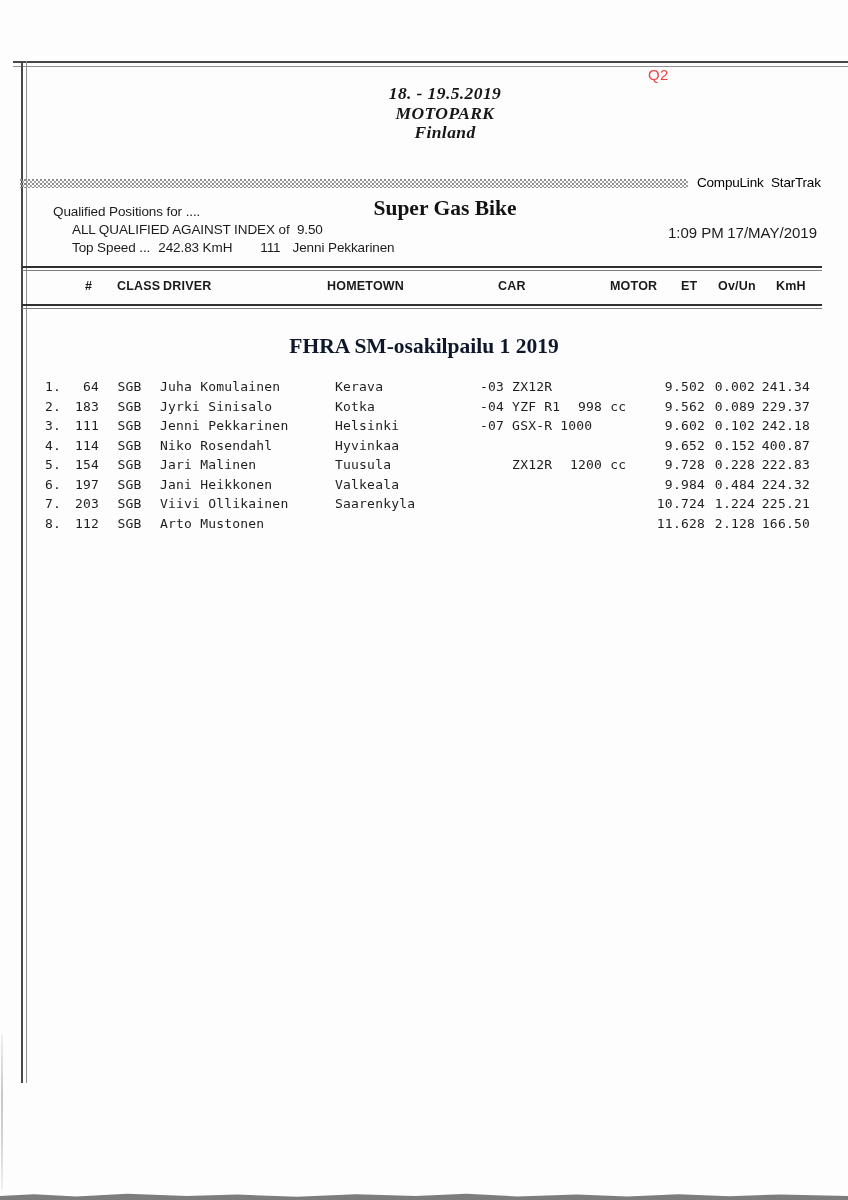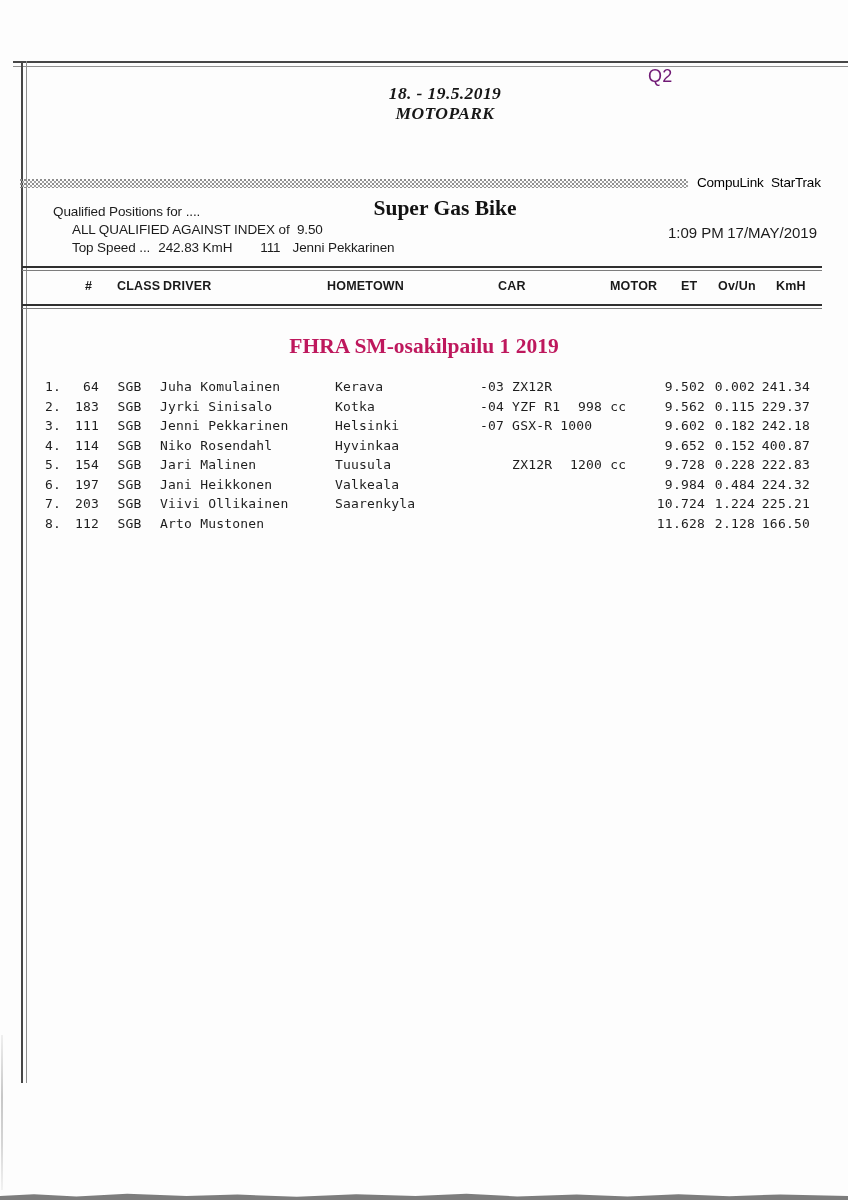--- a/index.html
+++ b/index.html
@@ -9,21 +9,21 @@
     font-family:"Liberation Sans",sans-serif;
   }
   .abs{position:absolute;}
 
   
   .frame-top{left:13px;top:61px;width:835px;height:3px;
     border-top:2px solid #474747;border-bottom:1px solid #909090;}
   .frame-left{left:21px;top:61px;width:3px;height:1022px;
     border-left:2px solid #474747;border-right:1px solid #909090;}
 
-  .page-code{left:648px;top:66px;font-size:18px;letter-spacing:.3px;color:#701a75;}
+  .page-code{left:648px;top:66px;font-size:15px;letter-spacing:.3px;color:#ef4444;}
 
   
   .event-header{left:42px;top:84px;width:806px;text-align:center;
     font-family:"Liberation Serif",serif;font-style:italic;font-weight:600;
     font-size:17.5px;line-height:19.5px;color:#171717;letter-spacing:.4px;}
 
   
   .dotted-separator{left:20px;top:179px;width:668px;height:9px;
     background-image:
       radial-gradient(circle at 1px 1px,#8d8d8d 1px,transparent 1.2px),
@@ -44,21 +44,21 @@
 
   
   .rule{left:22px;width:800px;height:2px;
     border-top:2px solid #303030;border-bottom:1px solid #7d7d7d;}
   .rule-top{top:266px;}
   .rule-bottom{top:304px;}
   .col-head{top:279px;font-size:12.5px;font-weight:600;letter-spacing:.2px;color:#1a1a1a;}
 
   
   .section-title{left:0;top:334px;width:848px;text-align:center;
-    font-family:"Liberation Serif",serif;font-weight:700;font-size:21.5px;color:#be185d;}
+    font-family:"Liberation Serif",serif;font-weight:700;font-size:21.5px;color:#0f172a;}
 
   table.results{position:absolute;left:45px;top:377px;width:765px;
     border-collapse:collapse;table-layout:fixed;}
   table.results td{
     padding:0;border:none;font-family:"DejaVu Sans Mono","Liberation Mono",monospace;
     font-size:13px;line-height:19.5px;color:#1e1e1e;white-space:pre;overflow:visible;
     letter-spacing:.2px;}
   td.c-pos{text-align:left;}
   td.c-num{text-align:right;}
   td.c-cls{padding-left:28px;text-align:center;}
@@ -75,20 +75,21 @@
 <body>
 
 <div class="abs frame-top"></div>
 <div class="abs frame-left"></div>
 
 <div class="abs page-code">Q2</div>
 
 <div class="abs event-header">
   <div>18. - 19.5.2019</div>
   <div>MOTOPARK</div>
+  <div>Finland</div>
 </div>
 
 <div class="abs dotted-separator"></div>
 <div class="abs brand-text">CompuLink StarTrak</div>
 
 <div class="abs qualified-label">Qualified Positions for ....</div>
 <div class="abs class-title">Super Gas Bike</div>
 <div class="abs index-line">ALL QUALIFIED AGAINST INDEX of  9.50</div>
 <div class="abs time-date">
   <span>1:09 PM</span>
@@ -143,33 +144,33 @@
   </tr>
       <tr>
     <td class="c-pos">2.</td>
     <td class="c-num">183</td>
     <td class="c-cls">SGB</td>
     <td class="c-driver">Jyrki Sinisalo</td>
     <td class="c-hometown">Kotka</td>
     <td class="c-car">-04 YZF R1</td>
     <td class="c-motor"> 998 cc</td>
     <td class="c-et">9.562</td>
-    <td class="c-ovun">0.115</td>
+    <td class="c-ovun">0.089</td>
     <td class="c-kmh">229.37</td>
   </tr>
       <tr>
     <td class="c-pos">3.</td>
     <td class="c-num">111</td>
     <td class="c-cls">SGB</td>
     <td class="c-driver">Jenni Pekkarinen</td>
     <td class="c-hometown">Helsinki</td>
     <td class="c-car">-07 GSX-R 1000</td>
     <td class="c-motor"></td>
     <td class="c-et">9.602</td>
-    <td class="c-ovun">0.182</td>
+    <td class="c-ovun">0.102</td>
     <td class="c-kmh">242.18</td>
   </tr>
       <tr>
     <td class="c-pos">4.</td>
     <td class="c-num">114</td>
     <td class="c-cls">SGB</td>
     <td class="c-driver">Niko Rosendahl</td>
     <td class="c-hometown">Hyvinkaa</td>
     <td class="c-car"></td>
     <td class="c-motor"></td>

